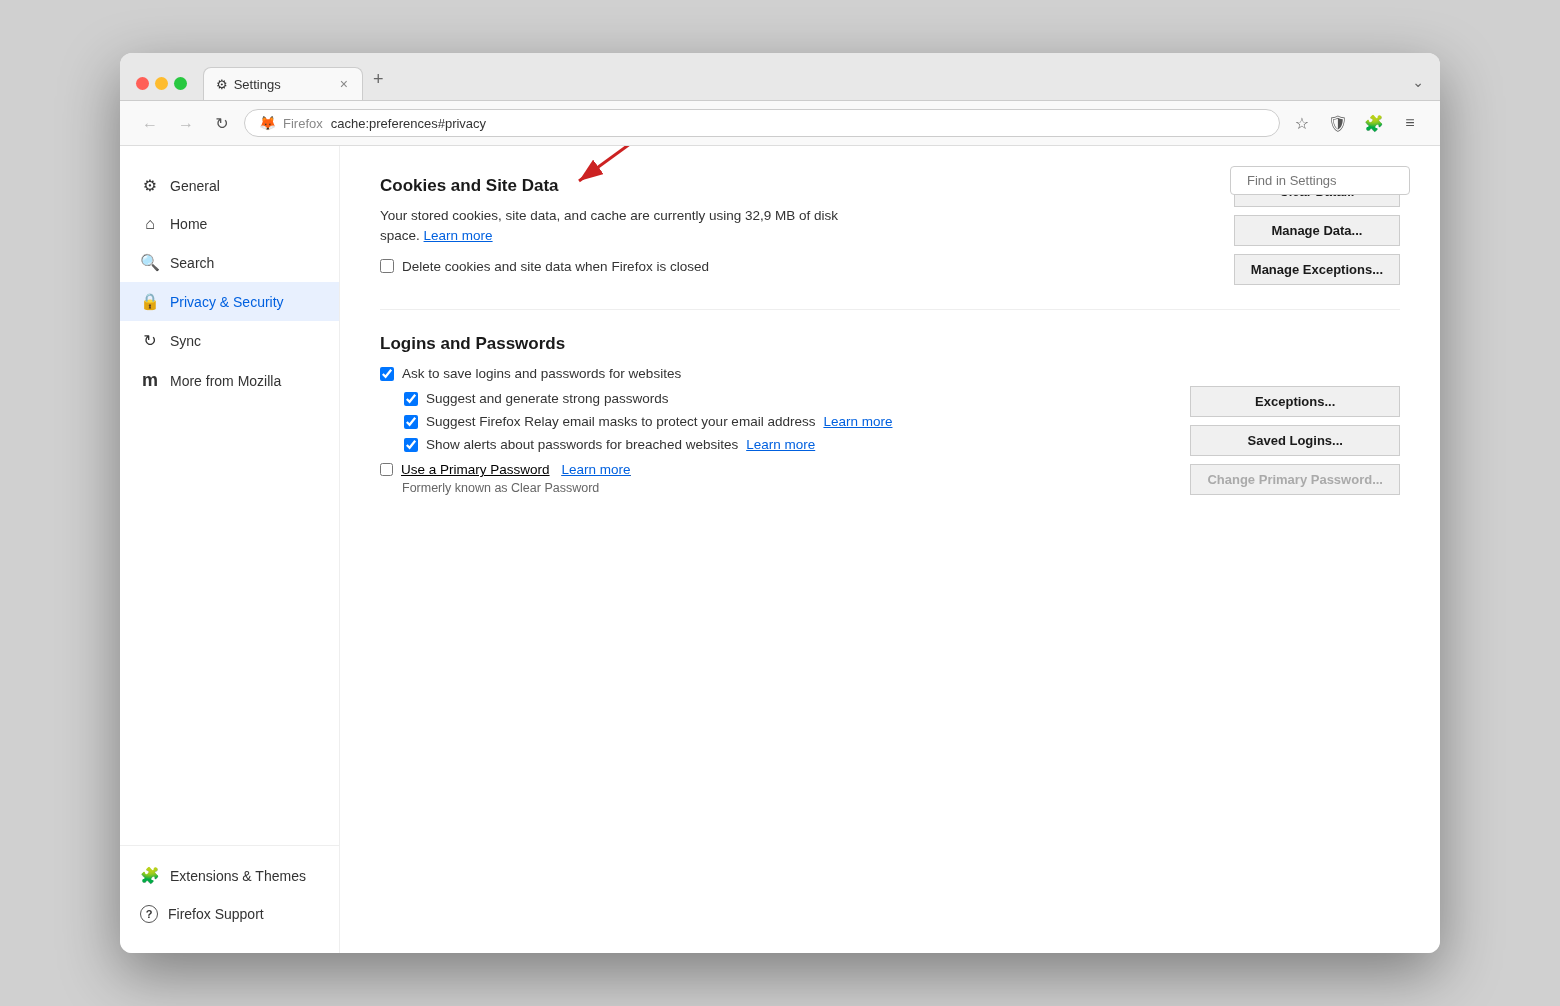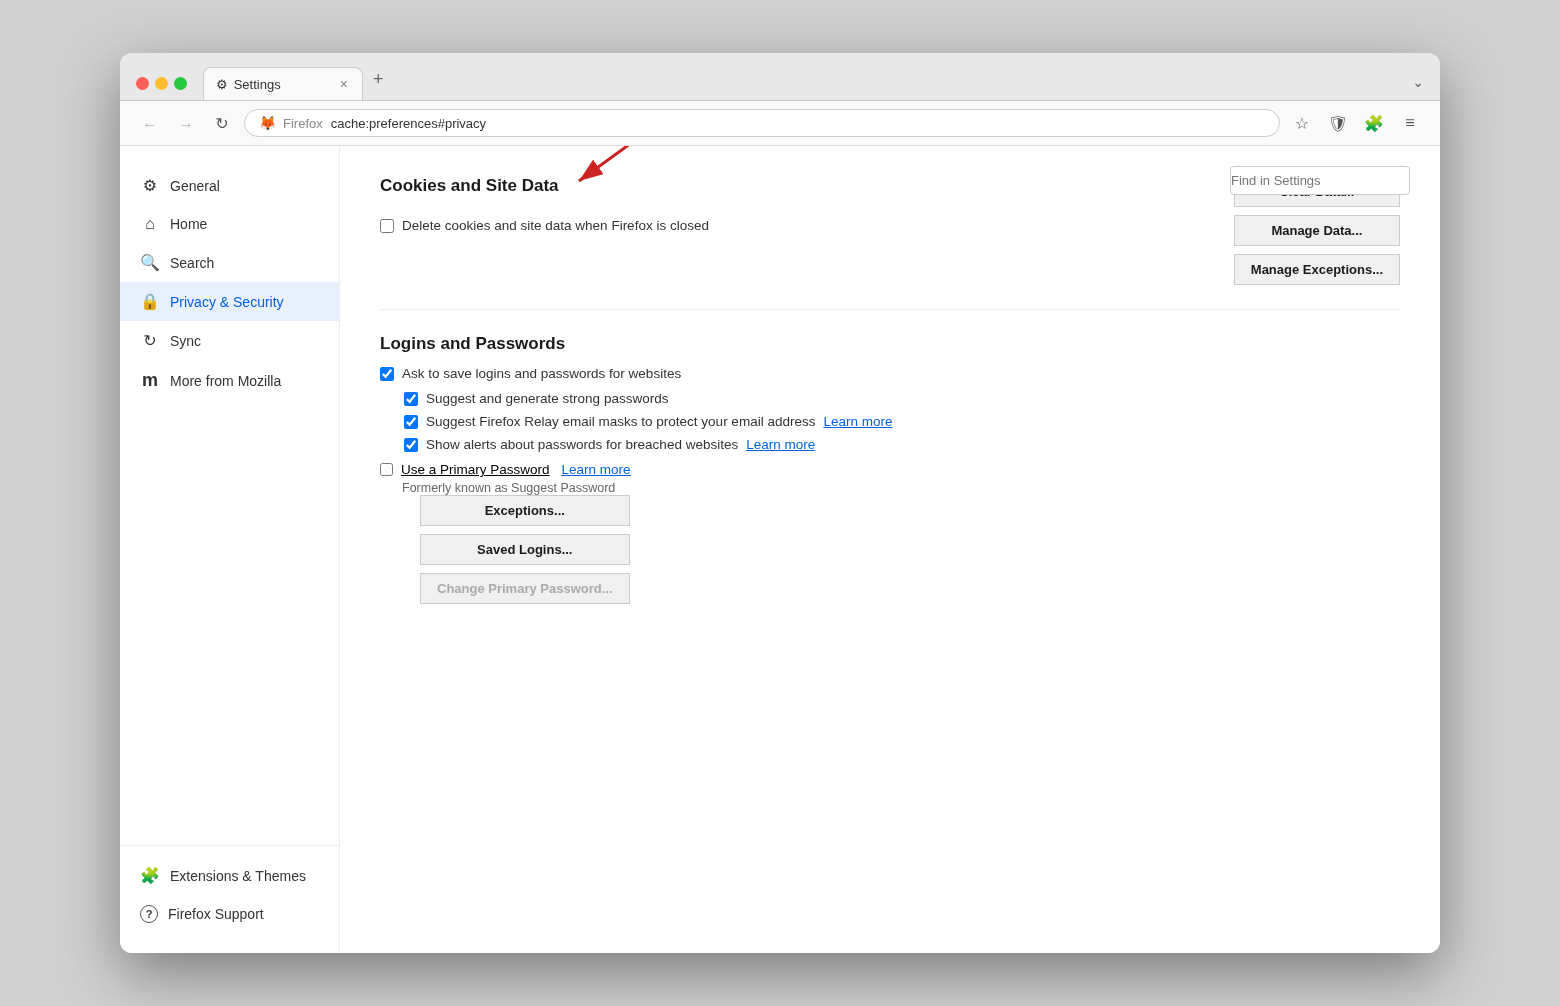--- a/index.html
+++ b/index.html
@@ -206,21 +206,21 @@
       position: relative;
     }
     .find-in-settings {
       position: absolute;
       top: 20px;
       right: 30px;
     }
     .find-in-settings input {
       border: 1px solid #ccc;
       border-radius: 4px;
-      padding: 6px 0;
+      padding: 6px 16px;
       font-size: 13px;
       width: 180px;
       outline: none;
       color: #666;
     }
     .section-title {
       font-size: 17px;
       font-weight: 700;
       color: #1a1a1a;
       margin-bottom: 10px;
@@ -282,23 +282,22 @@
       cursor: pointer;
     }
     .section-divider {
       border: none;
       border-top: 1px solid #eee;
       margin: 24px 0;
     }
     
     .logins-section {
       display: flex;
-      align-items: flex-start;
+      align-items: flex-end;
       justify-content: space-between;
-      flex-direction: column;
     }
     .logins-left { flex: 1; }
     .logins-right { flex-shrink: 0; }
     .checkbox-group {
       margin-top: 10px;
     }
     .checkbox-group .checkbox-row {
       margin-top: 8px;
     }
     .checkbox-row.sub {
@@ -433,20 +432,24 @@
               
               <svg class="red-arrow" viewBox="0 0 100 60" xmlns="http://www.w3.org/2000/svg">
                 <defs>
                   <marker id="arrowhead" markerWidth="8" markerHeight="6" refX="8" refY="3" orient="auto">
                     <polygon points="0 0, 8 3, 0 6" fill="#cc2222"></polygon>
                   </marker>
                 </defs>
                 <line x1="95" y1="10" x2="40" y2="50" stroke="#cc2222" stroke-width="3" marker-end="url(#arrowhead)"></line>
               </svg>
             </div>
+            <p class="section-desc">
+              <span>Your stored cookies, site data, and cache are currently using 32,9 MB of disk space.</span>
+              <a class="learn-more">Learn more</a>
+            </p>
             <div class="checkbox-row">
               <input type="checkbox" id="delete-cookies" style="">
               <label for="delete-cookies">Delete cookies and site data when Firefox is closed</label>
             </div>
           </div>
           <div class="cookies-right btn-group">
             <button class="action-btn">Clear Data...</button>
             <button class="action-btn">Manage Data...</button>
             <button class="action-btn">Manage Exceptions...</button>
           </div>
@@ -477,21 +480,21 @@
                 <input type="checkbox" id="breach" checked="" style="">
                 <label for="breach">Show alerts about passwords for breached websites</label>
                 <a class="learn-link">Learn more</a>
               </div>
             </div>
             <div class="primary-pw-row">
               <input type="checkbox" id="primary-pw" style="">
               <label for="primary-pw">Use a Primary Password</label>
               <a class="learn-link">Learn more</a>
             </div>
-            <div class="primary-pw-note">Formerly known as Suggest Password</div>
+            <div class="primary-pw-note">Formerly known as Clear Password</div>
           </div>
           <div class="logins-right btn-group">
             <button class="action-btn">Exceptions...</button>
             <button class="action-btn">Saved Logins...</button>
             <button class="action-btn disabled" disabled="">Change Primary Password...</button>
           </div>
         </div>
       </div>
 
     </div>

